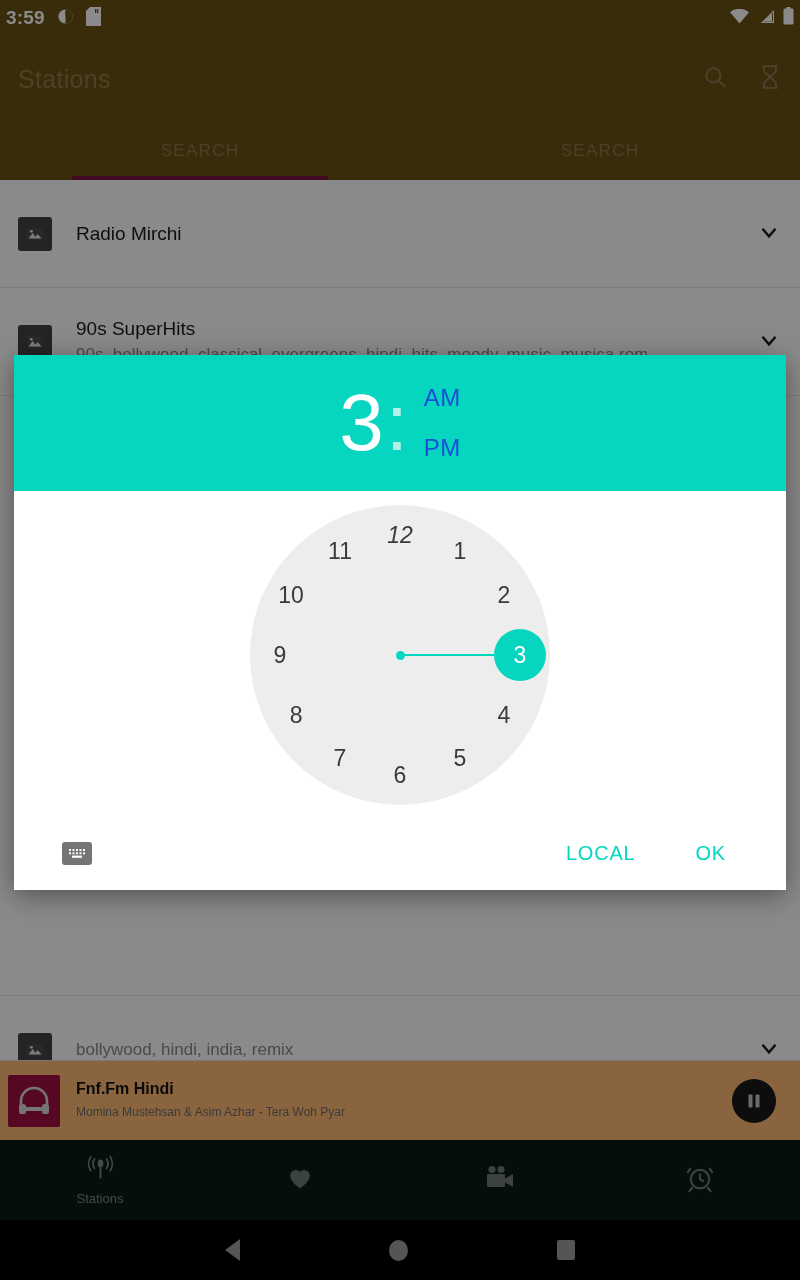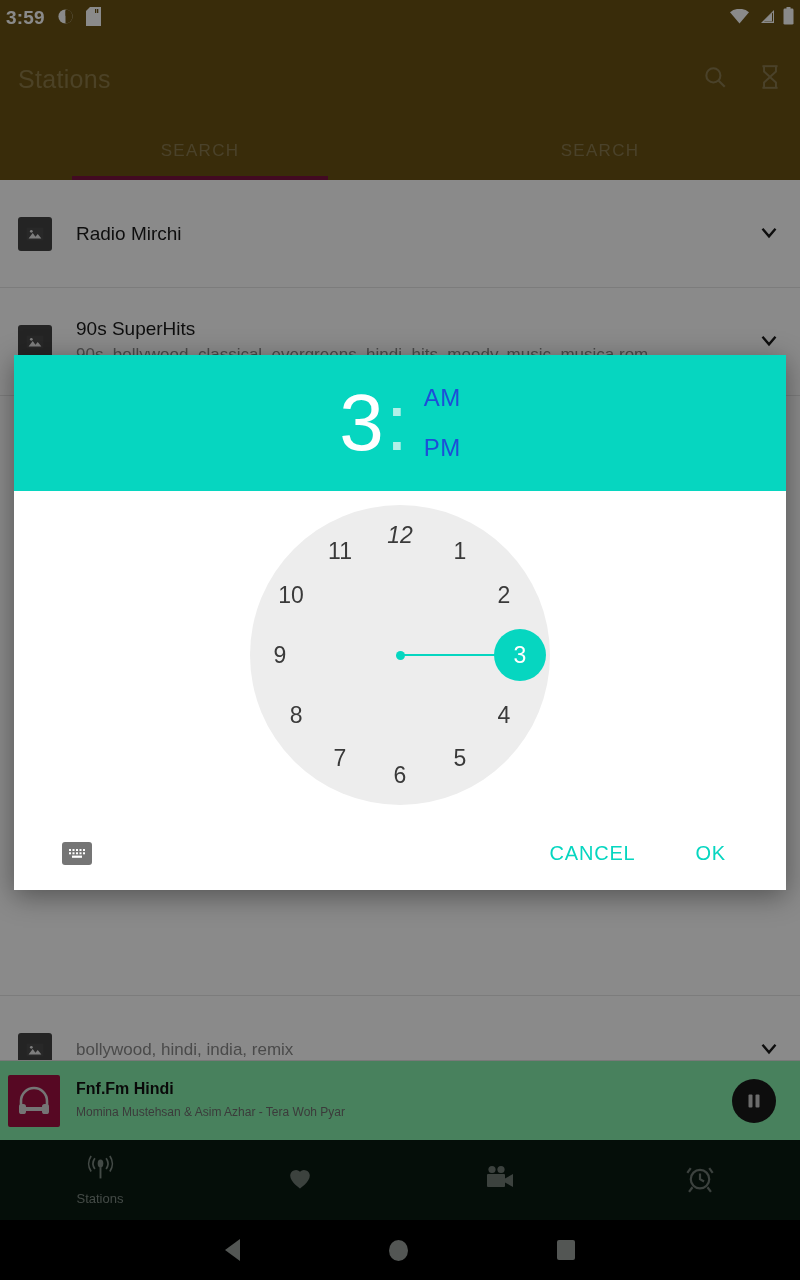--- a/index.html
+++ b/index.html
@@ -91,21 +91,21 @@
 
   .fab {
     position: absolute; left: 6px; bottom: 150px;
     width: 62px; height: 62px; border-radius: 50%;
     background: #6a5214;
   }
 
   .player {
     position: absolute; left: 0; bottom: 140px;
     width: 800px; height: 80px;
-    background: #86efac;
+    background: #fdba74;
     display: flex; align-items: center;
     padding: 12px 8px;
     border-top: 1px solid #e0e0e0;
   }
   .player-art {
     width: 52px; height: 52px; flex: none;
     background: #a01041; border-radius: 2px;
     display: flex; align-items: center; justify-content: center;
     margin-right: 16px;
   }
@@ -511,18 +511,18 @@
           <rect x="16" y="3" width="2" height="2"></rect>
           <rect x="2" y="6.3" width="2" height="2"></rect>
             <rect x="5.5" y="6.3" width="2" height="2"></rect>
           <rect x="9" y="6.3" width="2" height="2"></rect>
             <rect x="12.5" y="6.3" width="2" height="2"></rect>
           <rect x="16" y="6.3" width="2" height="2"></rect>
           <rect x="5" y="9.6" width="10" height="2.2"></rect>
         </svg>
       </span>
       <span class="tp-spacer"></span>
-      <button class="tp-text-btn tp-cancel">CANCEL</button>
+      <button class="tp-text-btn tp-cancel">LOCAL</button>
       <button class="tp-text-btn tp-ok">OK</button>
     </div>
   </div>
 
 </div>
 
 </body></html>

